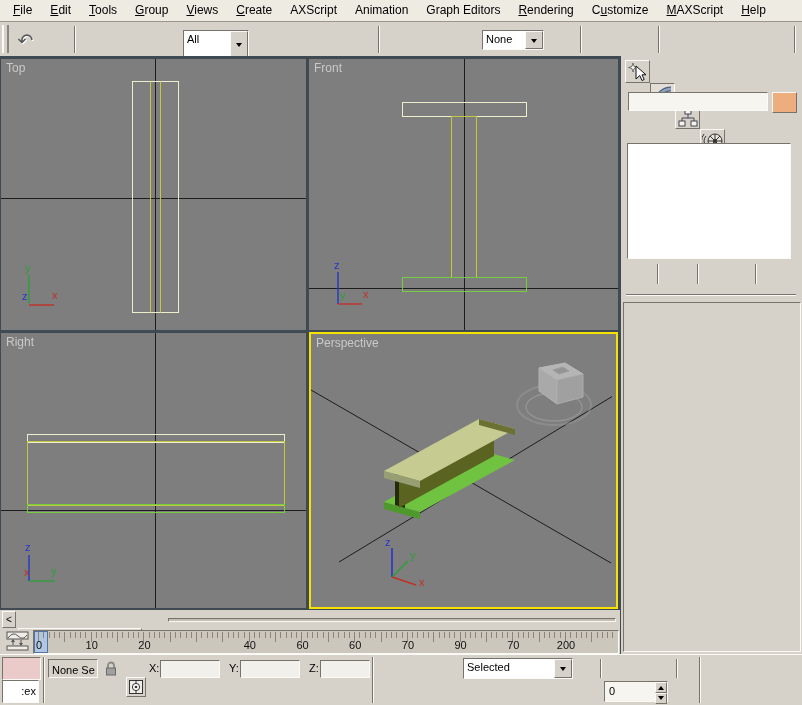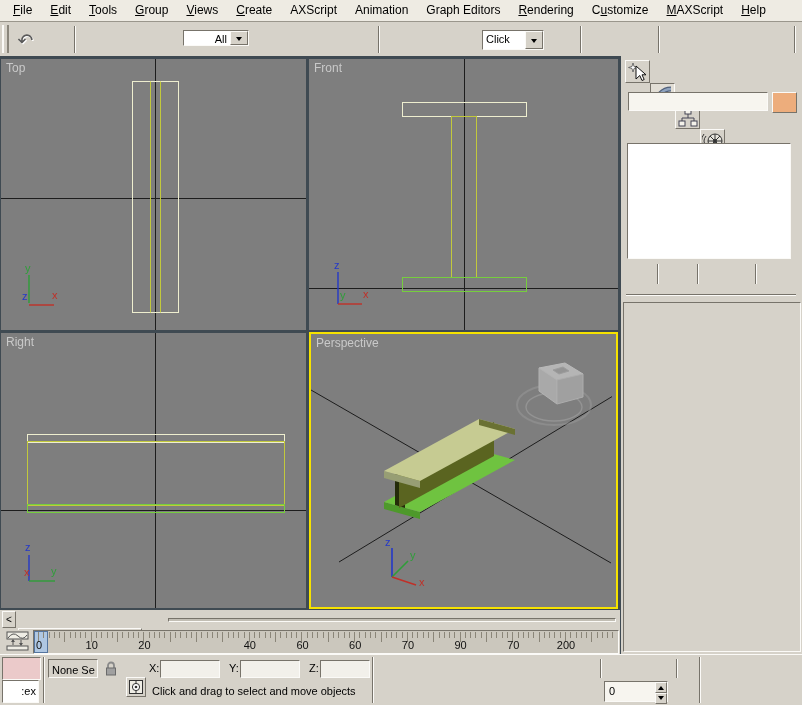--- a/index.html
+++ b/index.html
@@ -83,21 +83,21 @@
     </div>
     <div class="abs btn" style="left:138px;top:5px;width:30px;height:26px;">
       <svg width="26" height="22">
           <rect x="2" y="12" width="7" height="7" fill="#ECEAE2" stroke="#555"></rect>
           <rect x="16" y="12" width="7" height="7" fill="#ECEAE2" stroke="#555"></rect>
           <path d="M4,12 Q8,0 13,8 T22,6" fill="none" stroke="#B03030" stroke-width="1.4"></path>
           <path d="M7,14 Q13,4 19,12" fill="none" stroke="#4455AA" stroke-width="1.2"></path>
         </svg>
     </div>
 
-    <div class="abs dd" style="left:183px;top:8px;width:66px;height:16px;text-align:right;">
+    <div class="abs dd" style="left:183px;top:8px;width:66px;height:28px;">
       <span class="ddtxt">All</span>
       <span class="ddbtn">
           <span class="tri"></span>
         </span>
     </div>
 
     <div class="abs btn" style="left:255px;top:5px;width:26px;height:26px;">
       <svg width="20" height="22">
           <polygon points="6,1 6,18 10.5,13.5 13.5,20 16,19 13,12.5 18,12.5" fill="#fff" stroke="#111"></polygon>
         </svg>
@@ -143,21 +143,21 @@
           <polygon points="15,7.5 21.5,6 18.5,1.5" fill="#111"></polygon>
         </svg>
     </div>
     <div class="abs btn fly" style="left:448px;top:4px;width:28px;height:29px;">
       <svg width="20" height="20">
           <polygon points="10,2 18,17 2,17" fill="#D8D5CC" stroke="#111" stroke-width="1.4"></polygon>
           <polygon points="8,11 13,17 4,17" fill="#B03030"></polygon>
         </svg>
     </div>
     <div class="abs dd" style="left:482px;top:8px;width:62px;height:20px;">
-      <span class="ddtxt">Click</span>
+      <span class="ddtxt">None</span>
       <span class="ddbtn">
           <span class="tri"></span>
         </span>
     </div>
     <div class="abs btn fly" style="left:548px;top:4px;width:27px;height:29px;">
       <svg width="22" height="22">
           <rect x="3" y="2" width="9" height="13" rx="2" fill="#E4E2DA" stroke="#334"></rect>
           <rect x="10" y="7" width="9" height="13" rx="2" fill="#F0EEE6" stroke="#334"></rect>
           <circle cx="7.5" cy="12" r="1.6" fill="#C02020"></circle>
           <circle cx="14.5" cy="17" r="1.6" fill="#C02020"></circle>
@@ -491,36 +491,39 @@
         </svg>
     </div>
 
     <span class="abs" style="left:149px;top:7px;">X:</span>
     <div class="abs field" style="left:160px;top:5px;width:60px;height:18px;"><span></span></div>
     <span class="abs" style="left:229px;top:7px;">Y:</span>
     <div class="abs field" style="left:240px;top:5px;width:60px;height:18px;"><span></span></div>
     <span class="abs" style="left:309px;top:7px;">Z:</span>
     <div class="abs field" style="left:320px;top:5px;width:50px;height:18px;"><span></span></div>
 
-    <div class="abs" style="left:148px;top:27px;width:250px;height:20px;padding:3px 0 0 4px;box-sizing:border-box;white-space:nowrap;overflow:hidden;">
-      <span>Click and drag to select and move objects</span>
-    </div>
 
     <div class="abs divider" style="left:372px;top:2px;height:46px;"></div>
     <div class="abs btn" style="left:376px;top:2px;width:34px;height:46px;">
       <svg width="32" height="32">
           <g transform="rotate(10 16 16)">
             <circle cx="8" cy="14" r="4.5" fill="none" stroke="#111" stroke-width="2.6"></circle>
             <line x1="12.5" y1="14" x2="28" y2="14" stroke="#111" stroke-width="2.6"></line>
             <line x1="21" y1="14" x2="21" y2="19" stroke="#111" stroke-width="2.4"></line>
             <line x1="26" y1="14" x2="26" y2="19" stroke="#111" stroke-width="2.4"></line>
           </g>
         </svg>
     </div>
 
+    <div class="abs dd" style="left:463px;top:3px;width:110px;height:21px;">
+      <span class="ddtxt">Selected</span>
+      <span class="ddbtn">
+          <span class="tri"></span>
+        </span>
+    </div>
 
     <div class="abs divider" style="left:600px;top:4px;height:19px;"></div>
 
     <div class="abs divider" style="left:676px;top:4px;height:19px;"></div>
 
     <div class="abs field" style="left:604px;top:26px;width:64px;height:21px;background:#F7F5EF;display:flex;">
       <span style="flex:1;padding:3px 0 0 4px;">0</span>
       <span class="spin">
           <div>
             <span class="tup"></span>

